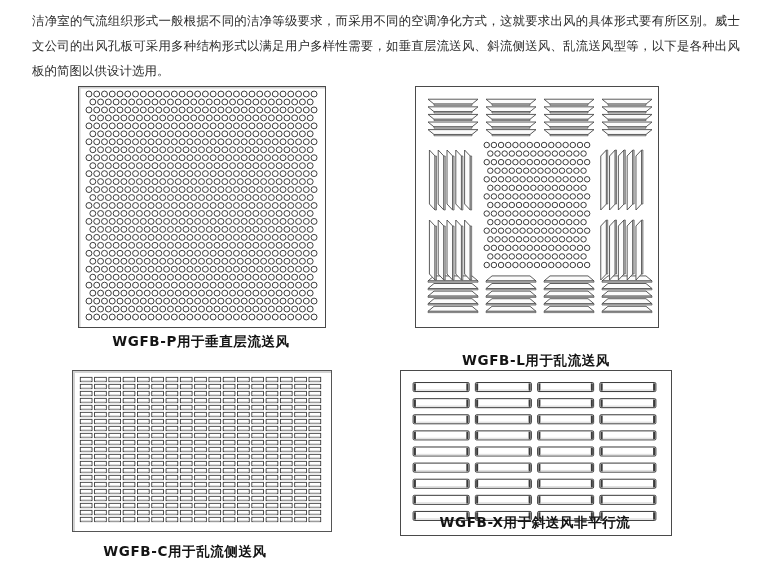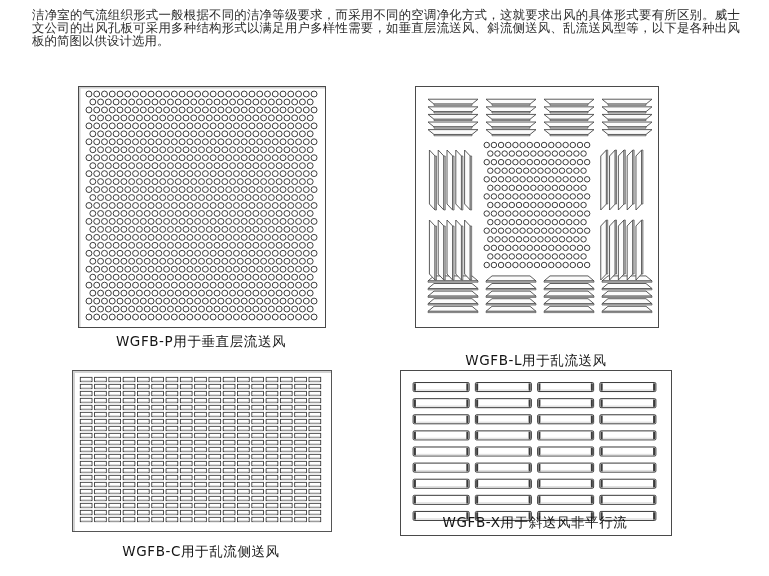--- a/index.html
+++ b/index.html
@@ -14,38 +14,39 @@
     color: #1a1a1a;
     position: relative;
     overflow: hidden;
   }
   #intro {
     position: absolute;
     left: 32px;
     top: 8px;
     width: 708px;
     font-size: 12.4px;
-    line-height: 13px;
+    line-height: 25px;
     letter-spacing: 0.1px;
     text-align: justify;
     color: #2b2b2b;
   }
   #intro p { margin: 0; }
 
   .panel-wrap {
     position: absolute;
   }
   .caption {
     position: absolute;
     width: 100%;
     text-align: center;
     font-size: 13.5px;
     letter-spacing: 0.6px;
     color: #141414;
     white-space: nowrap;
+    font-weight: bold;
   }
 
   
   #panel-p-wrap { left: 78px; top: 86px; width: 246px; height: 240px; }
   #panel-p {
     position: absolute; left: 0; top: 0; width: 100%; height: 100%;
     border: 1.4px solid #4a4a4a;
     background: #ffffff;
     box-shadow: 1.5px 1.5px 0 0 #cfcfcf inset;
   }
@@ -59,21 +60,21 @@
   }
   #cap-l { left: 415px; top: 352px; width: 242px; }
 
   
   #panel-c-wrap { left: 72px; top: 370px; width: 258px; height: 160px; }
   #panel-c {
     position: absolute; left:0; top:0; width:100%; height:100%;
     border: 1.4px solid #555; background:#fff;
     box-shadow: 2px 2px 0 0 #d2d2d2 inset;
   }
-  #cap-c { left: 72px; top: 543px; width: 258px; text-align: center; }
+  #cap-c { left: 56px; top: 543px; width: 258px; text-align: center; }
 
   
   #panel-x-wrap { left: 400px; top: 370px; width: 270px; height: 164px; }
   #panel-x {
     position: absolute; left:0; top:0; width:100%; height:100%;
     border: 1.4px solid #4a4a4a; background:#fff;
   }
   #cap-x { left: 400px; top: 514px; width: 270px; }
 
   svg { display:block; }

